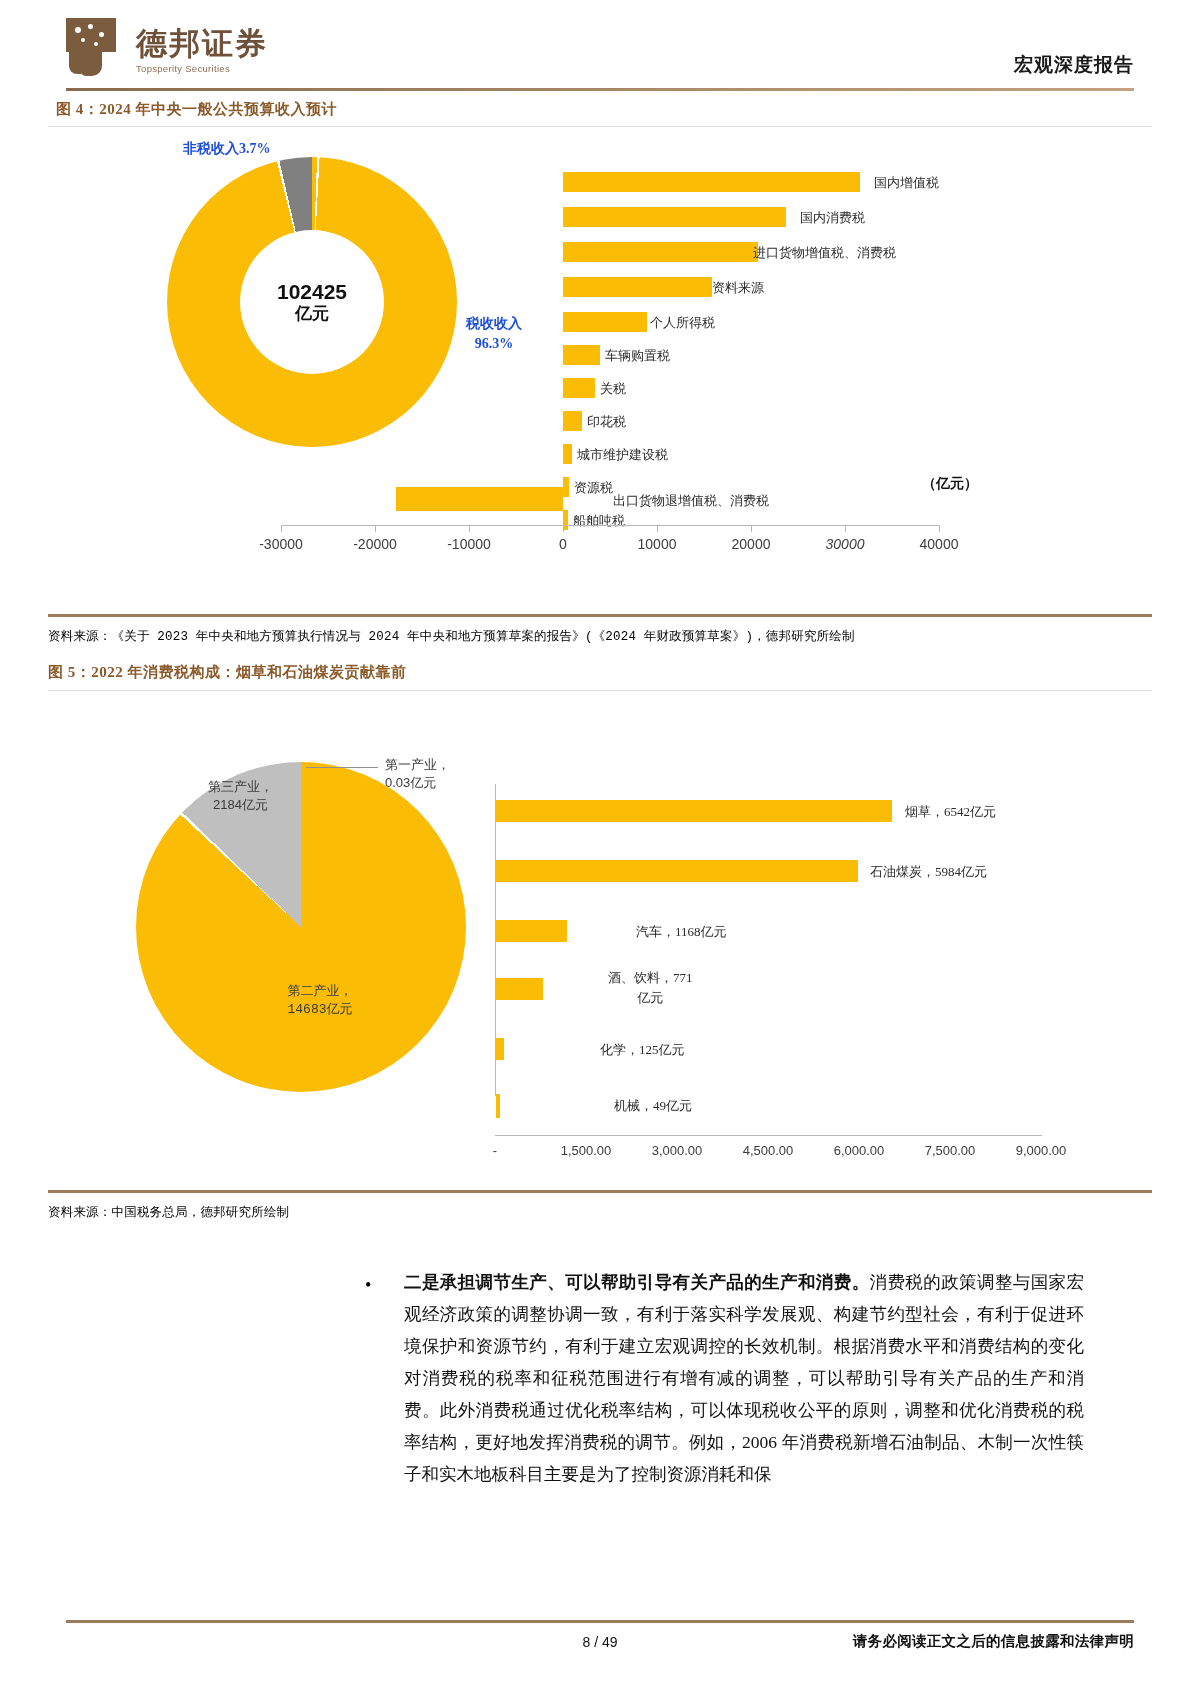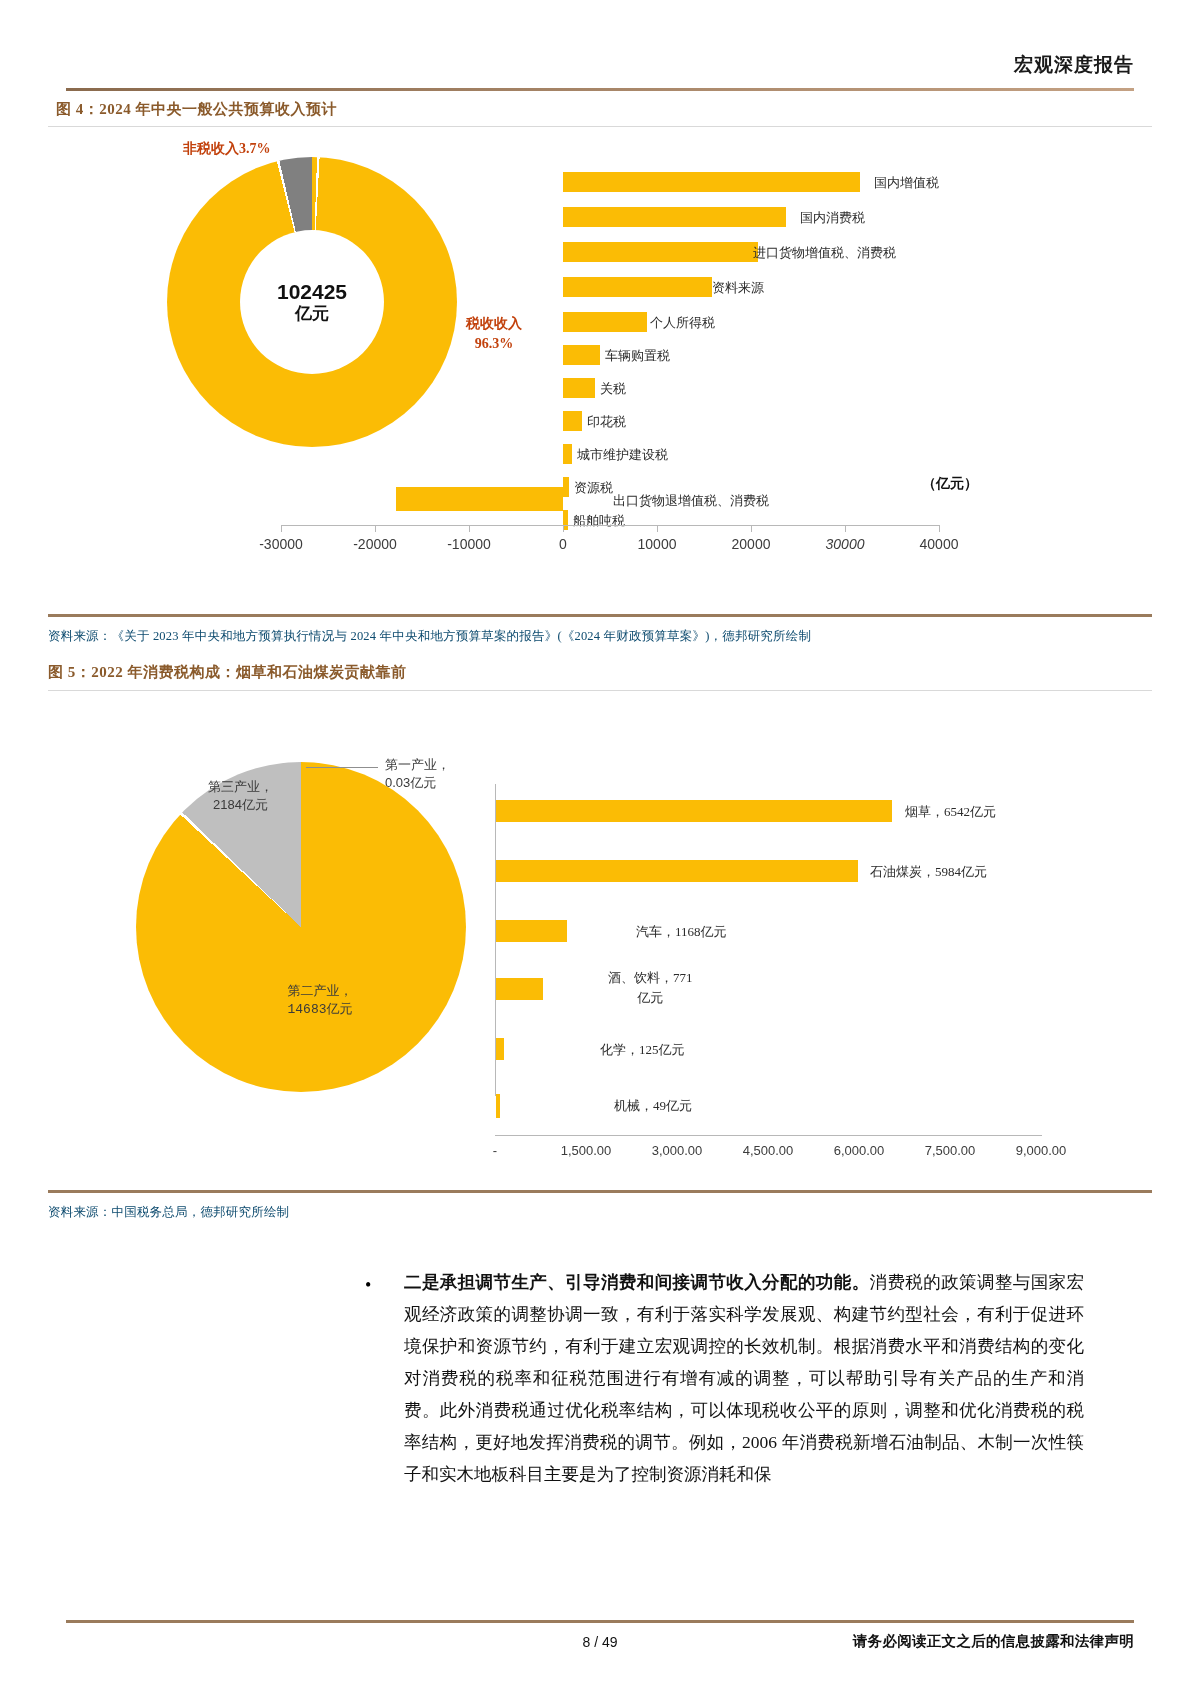--- a/index.html
+++ b/index.html
@@ -23,36 +23,36 @@
   .logo-en{font-family:"Liberation Sans","DejaVu Sans",sans-serif;font-size:9.5px;color:#8b6f56;letter-spacing:.3px;margin-top:4px;}
   .hdr-right{position:absolute;right:66px;top:52px;font-size:19px;font-weight:bold;color:#1a1a1a;letter-spacing:1px;}
   .hdr-rule{position:absolute;left:66px;right:66px;top:88px;height:3px;background:linear-gradient(to right,#8a6a4d,#c4a183);}
 
   
   .fig-title{position:absolute;font-size:15px;font-weight:bold;color:#8a5a2b;letter-spacing:.5px;}
   .fig-rule{position:absolute;height:1px;background:#d9d9d9;}
 
   
   .src-rule{position:absolute;height:2.5px;background:#9a7b5c;}
-  .src{position:absolute;font-size:12.5px;color:#0c4a6e;letter-spacing:.2px;white-space:nowrap;}
+  .src{position:absolute;font-size:12.5px;color:#000000;letter-spacing:.2px;white-space:nowrap;font-family:Liberation Mono, monospace;}
 
   
   .chart{position:absolute;}
   .bar{position:absolute;background:#FBBC05;}
   .bar-label{position:absolute;font-size:13px;color:#2b2b2b;white-space:nowrap;}
   .tick{position:absolute;font-family:"Liberation Sans","DejaVu Sans",sans-serif;font-size:14px;color:#3c3c3c;white-space:nowrap;}
   .axis-line{position:absolute;background:#b8b8b8;}
   .tickmark{position:absolute;width:1px;background:#b8b8b8;}
 
   
   .donut{position:absolute;border-radius:50%;}
   .donut-hole{position:absolute;border-radius:50%;background:#fff;display:flex;flex-direction:column;align-items:center;justify-content:center;}
   .donut-center-1{font-family:"Liberation Sans","DejaVu Sans",sans-serif;font-size:21px;font-weight:bold;color:#111;line-height:1.15;}
   .donut-center-2{font-size:17px;font-weight:bold;color:#111;line-height:1.2;}
-  .donut-cal{position:absolute;font-size:14px;font-weight:bold;color:#c2410c;white-space:nowrap;}
+  .donut-cal{position:absolute;font-size:14px;font-weight:bold;color:#1d4ed8;white-space:nowrap;}
   .unit-label{position:absolute;font-size:14px;font-weight:bold;color:#111;}
 
   
   .pie{position:absolute;border-radius:50%;}
   .pie-lbl{position:absolute;font-size:13px;color:#3a3a3a;text-align:center;line-height:1.35;white-space:nowrap;}
   .leader{position:absolute;background:#8f8f8f;height:1px;}
 
   
   .bullet-dot{position:absolute;font-size:18px;color:#000;}
   .para{position:absolute;font-size:17.5px;line-height:32px;color:#111;text-align:justify;}
@@ -62,20 +62,36 @@
   .ftr-rule{position:absolute;left:66px;right:66px;height:2.5px;background:#9a7b5c;}
   .ftr-page{position:absolute;font-size:14px;color:#111;font-family:"Liberation Sans","DejaVu Sans",sans-serif;}
   .ftr-note{position:absolute;font-size:14.5px;font-weight:bold;color:#111;letter-spacing:.3px;}
 </style>
 </head>
 <body>
 
 <div class="page">
 
   <div class="hdr">
+    <div class="logo-wrap">
+      <div class="logo-mark">
+        <div class="blk"></div>
+          <div class="leg"></div>
+          <div class="blk2"></div>
+        <div class="d1"></div>
+          <div class="d2"></div>
+          <div class="d3"></div>
+          <div class="d4"></div>
+          <div class="d5"></div>
+      </div>
+      <div class="logo-txt">
+        <div class="logo-cn">德邦证券</div>
+        <div class="logo-en">Topsperity Securities</div>
+      </div>
+    </div>
     <div class="hdr-right">宏观深度报告</div>
     <div class="hdr-rule"></div>
   </div>
 
   <div class="fig-title" style="left:48px;top:100px;margin-left:8px;">图 4：2024 年中央一般公共预算收入预计</div>
   <div class="fig-rule" style="left:48px;width:1104px;top:126px;"></div>
 
   <div class="chart" style="left:48px;top:132px;width:1104px;height:445px;">
 
     <div class="donut" style="left:119px;top:25px;width:290px;height:290px;
@@ -219,20 +235,20 @@
   <div class="tick" style="left:768px;top:1143px;transform:translateX(-50%);font-size:13px;">4,500.00</div>
   <div class="tick" style="left:859px;top:1143px;transform:translateX(-50%);font-size:13px;">6,000.00</div>
   <div class="tick" style="left:950px;top:1143px;transform:translateX(-50%);font-size:13px;">7,500.00</div>
   <div class="tick" style="left:1041px;top:1143px;transform:translateX(-50%);font-size:13px;">9,000.00</div>
 
   <div class="src-rule" style="left:48px;width:1104px;top:1190px;"></div>
   <div class="src" style="left:48px;top:1204px;">资料来源：中国税务总局，德邦研究所绘制</div>
 
   <div class="bullet-dot" style="left:365px;top:1275px;">•</div>
   <div class="para" style="left:404px;top:1266px;width:680px;">
-    <b>二是承担调节生产、引导消费和间接调节收入分配的功能。</b><span>消费税的政策调整与国家宏观经济政策的调整协调一致，有利于落实科学发展观、构建节约型社会，有利于促进环境保护和资源节约，有利于建立宏观调控的长效机制。根据消费水平和消费结构的变化对消费税的税率和征税范围进行有增有减的调整，可以帮助引导有关产品的生产和消费。此外消费税通过优化税率结构，可以体现税收公平的原则，调整和优化消费税的税率结构，更好地发挥消费税的调节。例如，2006 年消费税新增石油制品、木制一次性筷子和实木地板科目主要是为了控制资源消耗和保</span>
+    <b>二是承担调节生产、可以帮助引导有关产品的生产和消费。</b><span>消费税的政策调整与国家宏观经济政策的调整协调一致，有利于落实科学发展观、构建节约型社会，有利于促进环境保护和资源节约，有利于建立宏观调控的长效机制。根据消费水平和消费结构的变化对消费税的税率和征税范围进行有增有减的调整，可以帮助引导有关产品的生产和消费。此外消费税通过优化税率结构，可以体现税收公平的原则，调整和优化消费税的税率结构，更好地发挥消费税的调节。例如，2006 年消费税新增石油制品、木制一次性筷子和实木地板科目主要是为了控制资源消耗和保</span>
   </div>
 
   <div class="ftr-rule" style="top:1620px;"></div>
   <div class="ftr-page" style="left:600px;top:1634px;transform:translateX(-50%);">8 / 49</div>
   <div class="ftr-note" style="right:66px;top:1632px;">请务必阅读正文之后的信息披露和法律声明</div>
 
 </div>
 
 </body></html>

